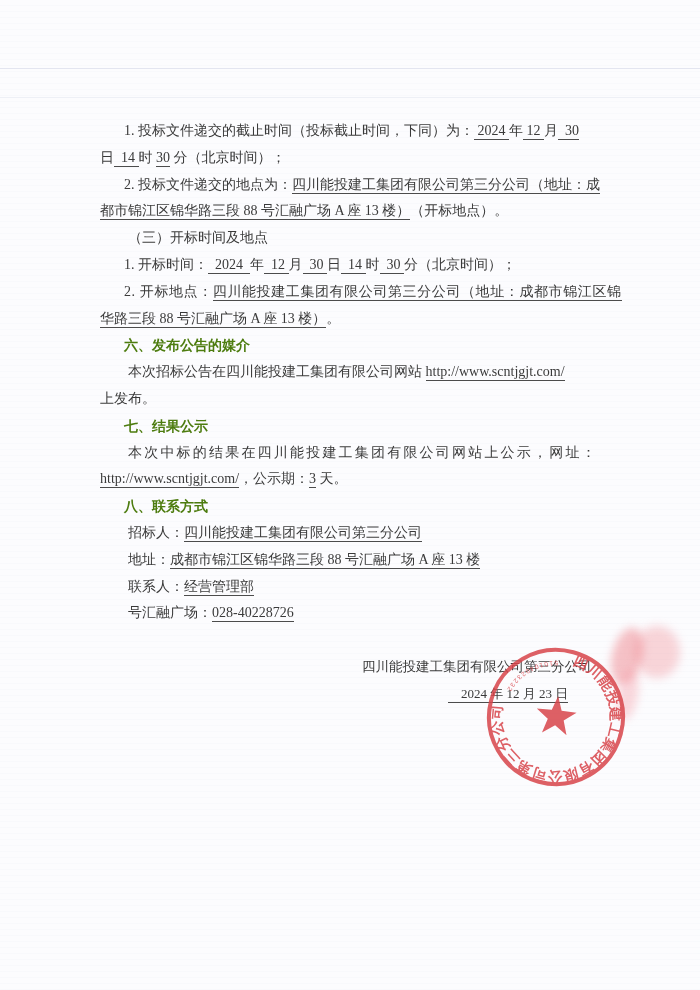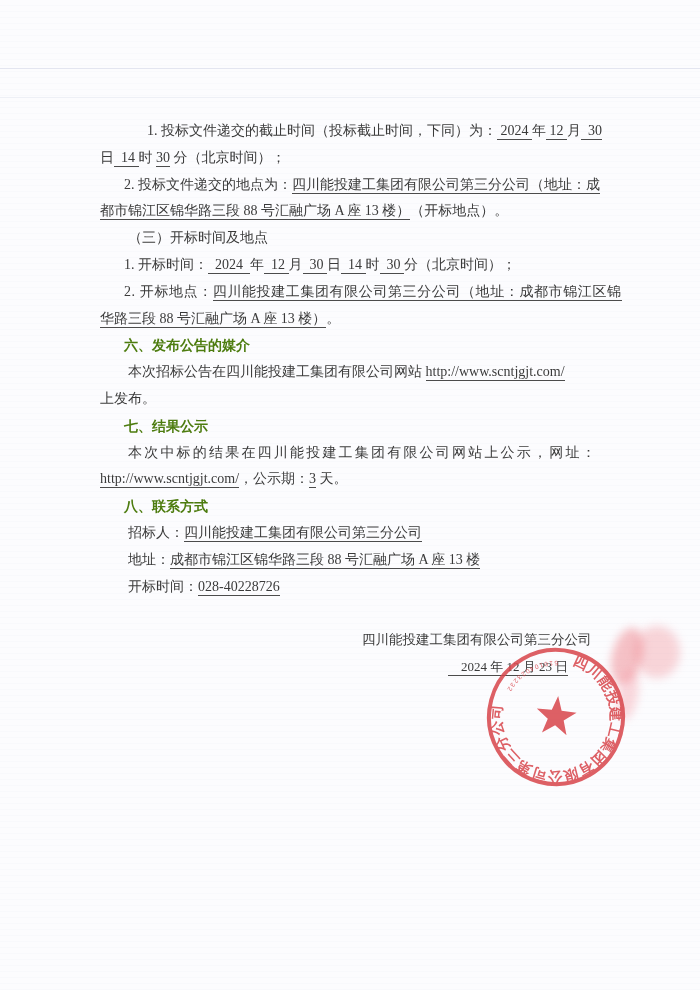--- a/index.html
+++ b/index.html
@@ -52,38 +52,39 @@
 </style>
 </head>
 <body>
 
 <div class="page">
 
   <div class="scanline scanline-1"></div>
   <div class="scanline scanline-2"></div>
 
   <div class="doc">
-      <div class="line" style="padding-left: 24px; text-align: right;"><span>1. 投标文件递交的截止时间（投标截止时间，下同）为：</span><span class="u"> 2024 </span><span>年</span><span class="u"> 12 </span><span>月</span><span class="u">  30</span></div>
+      <div class="line" style="padding-left: 24px;"><span>1. 投标文件递交的截止时间（投标截止时间，下同）为：</span><span class="u"> 2024 </span><span>年</span><span class="u"> 12 </span><span>月</span><span class="u">  30</span></div>
       <div class="line"><span>日</span><span class="u">  14 </span><span>时 </span><span class="u">30</span><span> 分（北京时间）；</span></div>
       <div class="line" style="padding-left: 24px;"><span>2. 投标文件递交的地点为：</span><span class="u">四川能投建工集团有限公司第三分公司（地址：成</span></div>
       <div class="line"><span class="u">都市锦江区锦华路三段 88 号汇融广场 A 座 13 楼）</span><span>（开标地点）。</span></div>
       <div class="line" style="padding-left: 28px;"><span>（三）开标时间及地点</span></div>
       <div class="line" style="padding-left: 24px;"><span>1. 开标时间：</span><span class="u">  2024  </span><span>年</span><span class="u">  12 </span><span>月</span><span class="u">  30 </span><span>日</span><span class="u">  14 </span><span>时</span><span class="u">  30 </span><span>分（北京时间）；</span></div>
       <div class="line" style="padding-left: 24px; letter-spacing: 0.6px;"><span>2. 开标地点：</span><span class="u">四川能投建工集团有限公司第三分公司（地址：成都市锦江区锦</span></div>
       <div class="line"><span class="u">华路三段 88 号汇融广场 A 座 13 楼）</span><span>。</span></div>
       <div class="line bold" style="padding-left: 24px;"><span>六、发布公告的媒介</span></div>
       <div class="line" style="padding-left: 28px;"><span>本次招标公告在四川能投建工集团有限公司网站 </span><span class="u">http://www.scntjgjt.com/</span></div>
       <div class="line"><span>上发布。</span></div>
       <div class="line bold" style="padding-left: 24px;"><span>七、结果公示</span></div>
       <div class="line" style="padding-left: 28px; letter-spacing: 2.2px;"><span>本次中标的结果在四川能投建工集团有限公司网站上公示，网址：</span></div>
       <div class="line"><span class="u">http://www.scntjgjt.com/</span><span>，公示期：</span><span class="u">3</span><span> 天。</span></div>
       <div class="line bold" style="padding-left: 24px;"><span>八、联系方式</span></div>
       <div class="line" style="padding-left: 28px;"><span>招标人：</span><span class="u">四川能投建工集团有限公司第三分公司</span></div>
       <div class="line" style="padding-left: 28px;"><span>地址：</span><span class="u">成都市锦江区锦华路三段 88 号汇融广场 A 座 13 楼</span></div>
-      <div class="line" style="padding-left: 28px;"><span>开标时间：</span><span class="u">028-40228726</span></div>
+      <div class="line" style="padding-left: 28px;"><span>联系人：</span><span class="u">经营管理部</span></div>
+      <div class="line" style="padding-left: 28px;"><span>号汇融广场：</span><span class="u">028-40228726</span></div>
       <div class="line"></div>
       <div class="line" style="padding-left: 262px; font-size: 13.5px;"><span>四川能投建工集团有限公司第三分公司</span></div>
       <div class="line" style="padding-left: 348px; font-size: 13px;"><span class="u">    2024 年 12 月 23 日</span></div>
     </div>
 
   <div class="smudge s1"></div>
   <div class="smudge s2"></div>
   <div class="smudge s3"></div>
 
   <svg class="seal" viewBox="-85 -85 170 170">

